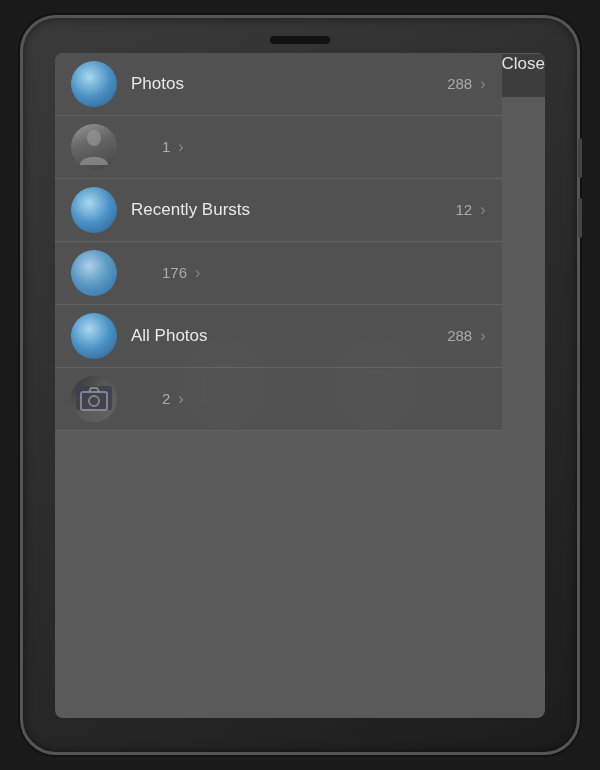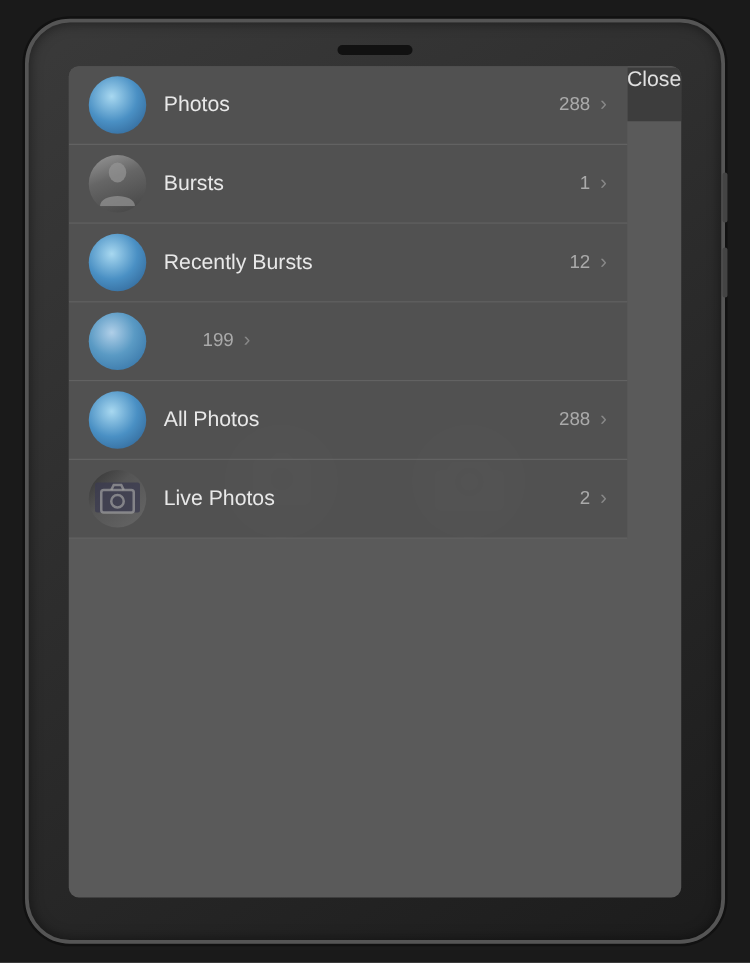--- a/index.html
+++ b/index.html
@@ -217,54 +217,52 @@
         <span class="chevron">›</span>
       </div>
 
       <div class="list-item">
         <div class="thumb thumb-photo thumb-photo-bursts">
           <svg width="28" height="36" viewBox="0 0 28 36" style="position:relative;z-index:1;" fill="rgba(150,150,150,0.7)">
             <ellipse cx="14" cy="9" rx="7" ry="8"></ellipse>
             <path d="M0 36c0-11 28-11 28 0H0z"></path>
           </svg>
         </div>
-        <span class="item-label">Bursts</span>
         <span class="item-count">1</span>
         <span class="chevron">›</span>
       </div>
 
       <div class="list-item">
         <div class="thumb thumb-blue"></div>
         <span class="item-label">Recently Bursts</span>
         <span class="item-count">12</span>
         <span class="chevron">›</span>
       </div>
 
       <div class="list-item">
         <div class="thumb screenshots-thumb"></div>
-        <span class="item-count">199</span>
+        <span class="item-count">176</span>
         <span class="chevron">›</span>
       </div>
 
       <div class="list-item">
         <div class="thumb thumb-blue"></div>
         <span class="item-label">All Photos</span>
         <span class="item-count">288</span>
         <span class="chevron">›</span>
       </div>
 
       <div class="list-item">
         <div class="thumb thumb-photo thumb-photo-live">
           <svg width="30" height="30" viewBox="0 0 30 30" style="position:relative;z-index:1;" fill="none" stroke="rgba(160,160,160,0.7)" stroke-width="2">
             <rect x="2" y="8" width="26" height="18" rx="2"></rect>
             <circle cx="15" cy="17" r="5"></circle>
             <path d="M10 8 L12 4 H18 L20 8"></path>
           </svg>
         </div>
-        <span class="item-label">Live Photos</span>
         <span class="item-count">2</span>
         <span class="chevron">›</span>
       </div>
 
     </div>
 
     <div class="close-bar">
       <span class="close-label">Close</span>
     </div>
   </div>

